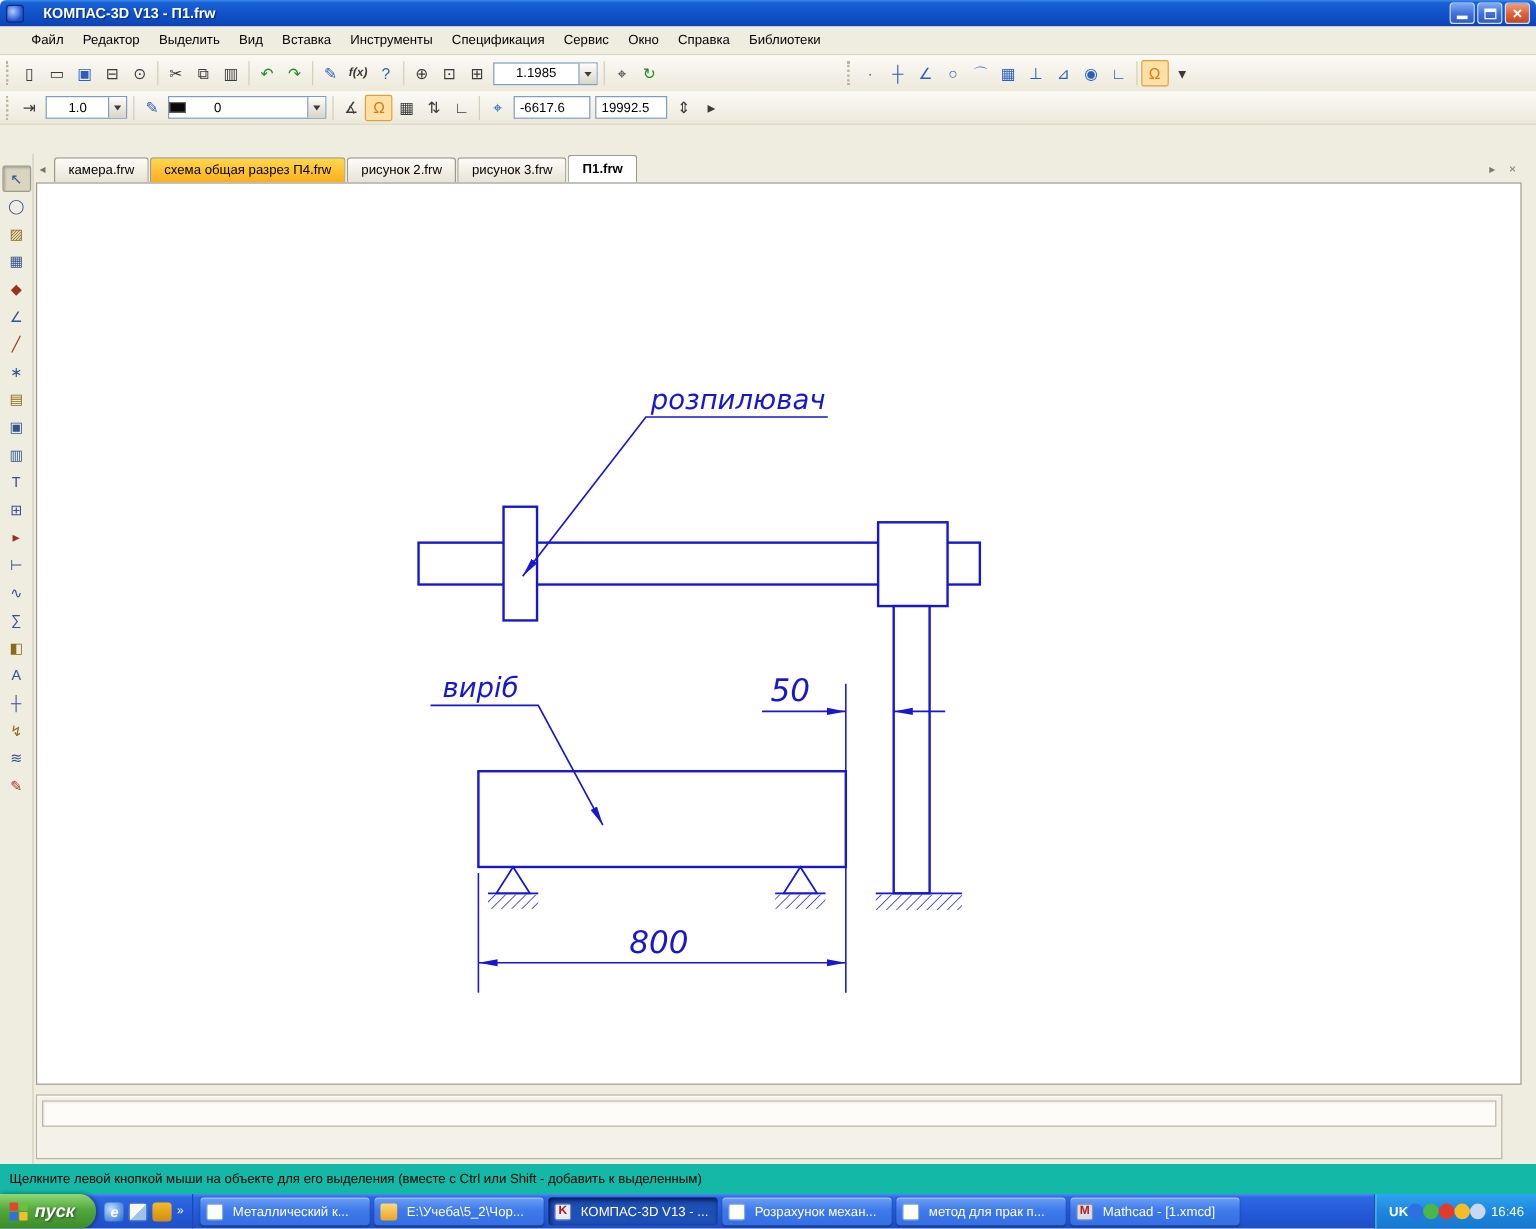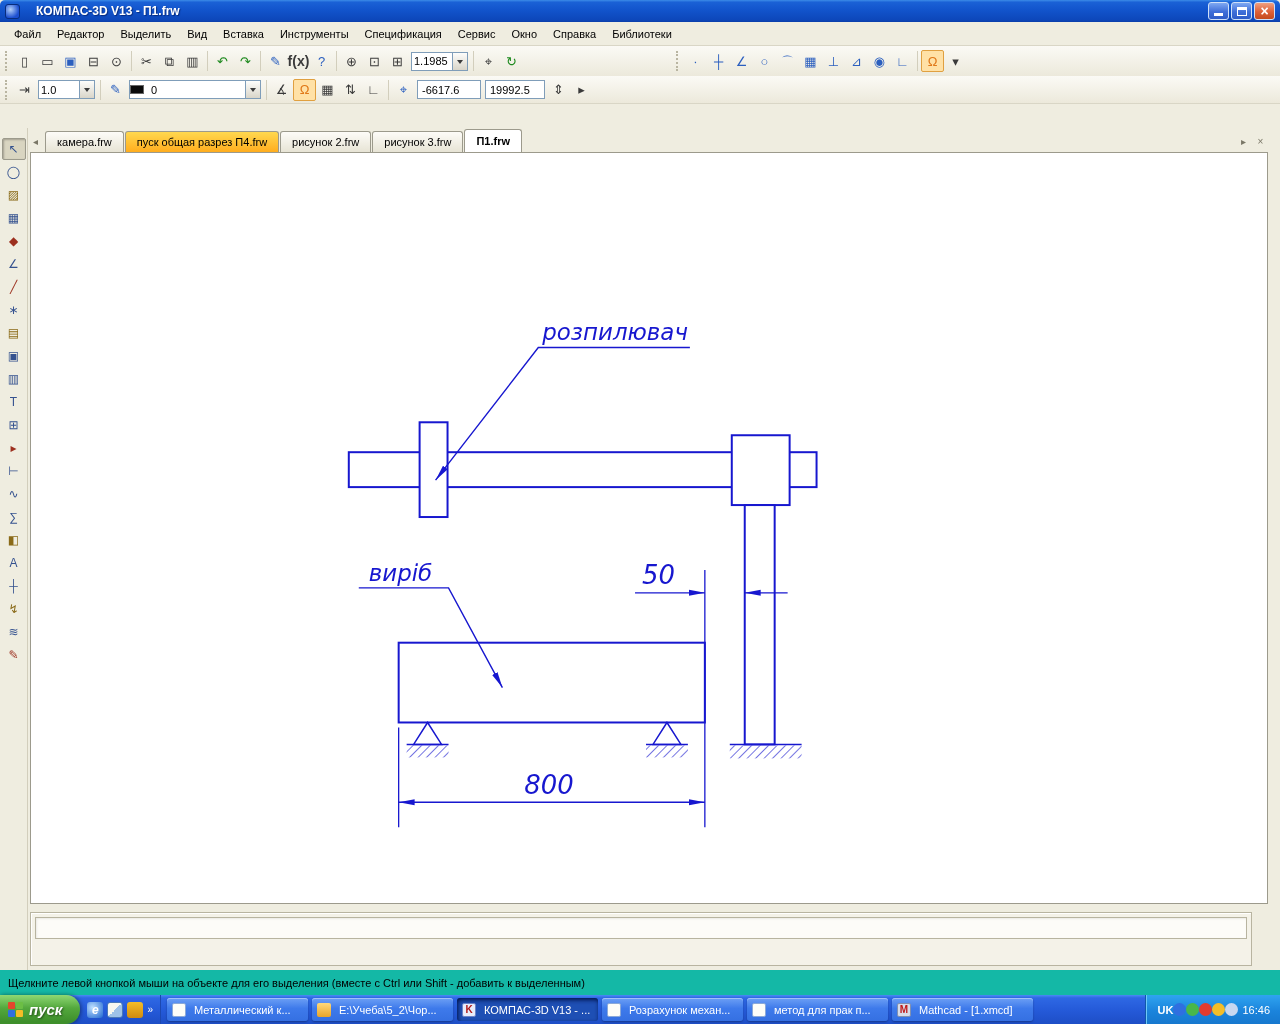--- a/index.html
+++ b/index.html
@@ -14,36 +14,36 @@
   .title{flex:1;color:#fff;font-weight:bold;font-size:12px;text-shadow:1px 1px 1px rgba(0,20,80,.6)}
   .wbtns{display:flex;gap:2px}
   .wbtn{width:21px;height:18px;border-radius:3px;border:1px solid #CFE0F8;display:flex;align-items:center;justify-content:center;
     background:linear-gradient(180deg,#7FA8F2,#3E6ED8 55%,#2E5CC8)}
   .wbtn.close{background:linear-gradient(180deg,#F0A080,#DD6038 55%,#C44A1E)}
   .g-min{width:9px;height:3px;background:#fff;align-self:flex-end;margin-bottom:3px}
   .g-max{width:10px;height:9px;border:1px solid #fff;border-top-width:3px}
   .g-close{color:#fff;font-weight:bold;font-size:14px;line-height:1}
 
   
-  .menubar{position:absolute;top:22px;left:0;right:0;height:24px;background:#EFEDE0;border-bottom:1px solid #D9D6C6;display:flex;align-items:center;padding-left:6px}
+  .menubar{position:absolute;top:22px;left:0;right:0;height:24px;background:#EFEDE0;border-bottom:1px solid #D9D6C6;display:flex;align-items:center;padding-left:18px}
   .mitem{padding:4px 8px;cursor:default}
 
   
   .toolrow{position:absolute;left:0;right:0;display:flex;align-items:center;background:linear-gradient(180deg,#FBFAF5,#ECE9DB);padding-left:2px}
   .r1{top:46px;height:30px}
   .r2{top:76px;height:28px;border-bottom:1px solid #D9D6C6}
   .grip{width:3px;height:20px;border-left:2px dotted #B9B5A1;margin:0 5px 0 3px}
   .sep{width:1px;height:20px;background:#D2CEBC;margin:0 3px}
   .tbtn{width:23px;height:22px;display:flex;align-items:center;justify-content:center;border:1px solid transparent;border-radius:2px}
   .tbtn.on{background:#FFE1A6;border:1px solid #E0A040}
   .ticon{font-size:13px;line-height:1;color:#3A3A3A}
   .c-green{color:#1F8A1F}.c-blue{color:#2B5FBF}.c-orange{color:#E07818}
-  .fx{font-size:14px;font-weight:bold}
+  .fx{font-size:10px;font-style:italic;font-weight:bold}
   .combo{display:flex;align-items:center;height:19px;background:#fff;border:1px solid #7F9DB9;margin:0 2px}
-  .combo-val{padding:0 2px;min-width:40px}
+  .combo-val{padding:0 18px;min-width:40px}
   .dropbtn{width:15px;height:100%;border-left:1px solid #7F9DB9;background:linear-gradient(180deg,#FDFDFB,#D9D5C9);display:flex;align-items:center;justify-content:center}
   .dropbtn::after{content:"";border:3px solid transparent;border-top:4px solid #3A3A3A;margin-top:4px}
   .field{display:flex;align-items:center;height:19px;background:#fff;border:1px solid #7F9DB9;padding:0 4px;margin:16px 2px}
   .swatch{width:14px;height:9px;background:#0A0A0A;border:1px solid #666;margin-right:5px}
   .snapgroup{display:flex;align-items:center;margin-left:150px}
 
   
   .tabbar{position:absolute;top:128px;left:28px;right:10px;height:24px;display:flex;align-items:flex-end}
   .tabnav{width:15px;height:16px;display:flex;align-items:center;justify-content:center;color:#7A7767;margin:0 2px 3px 0;font-size:10px}
   .tab{height:21px;display:flex;align-items:center;padding:0 11px;border:1px solid #9C9A8C;border-bottom:none;border-radius:3px 3px 0 0;
@@ -292,21 +292,21 @@
         <span class="ticon">⇕</span>
       </button>
     <button class="tbtn">
         <span class="ticon">▸</span>
       </button>
   </div>
 
   <div class="tabbar">
     <button class="tabnav">◂</button>
     <button class="tab">камера.frw</button>
-    <button class="tab hl">пуск общая разрез П4.frw</button>
+    <button class="tab hl">схема общая разрез П4.frw</button>
     <button class="tab">рисунок 2.frw</button>
     <button class="tab">рисунок 3.frw</button>
     <button class="tab active">П1.frw</button>
     <span class="tabspacer"></span>
     <button class="tabnav">▸</button>
     <button class="tabnav">×</button>
   </div>
 
   <div class="leftbar">
     <button class="lbtn p">↖</button>

